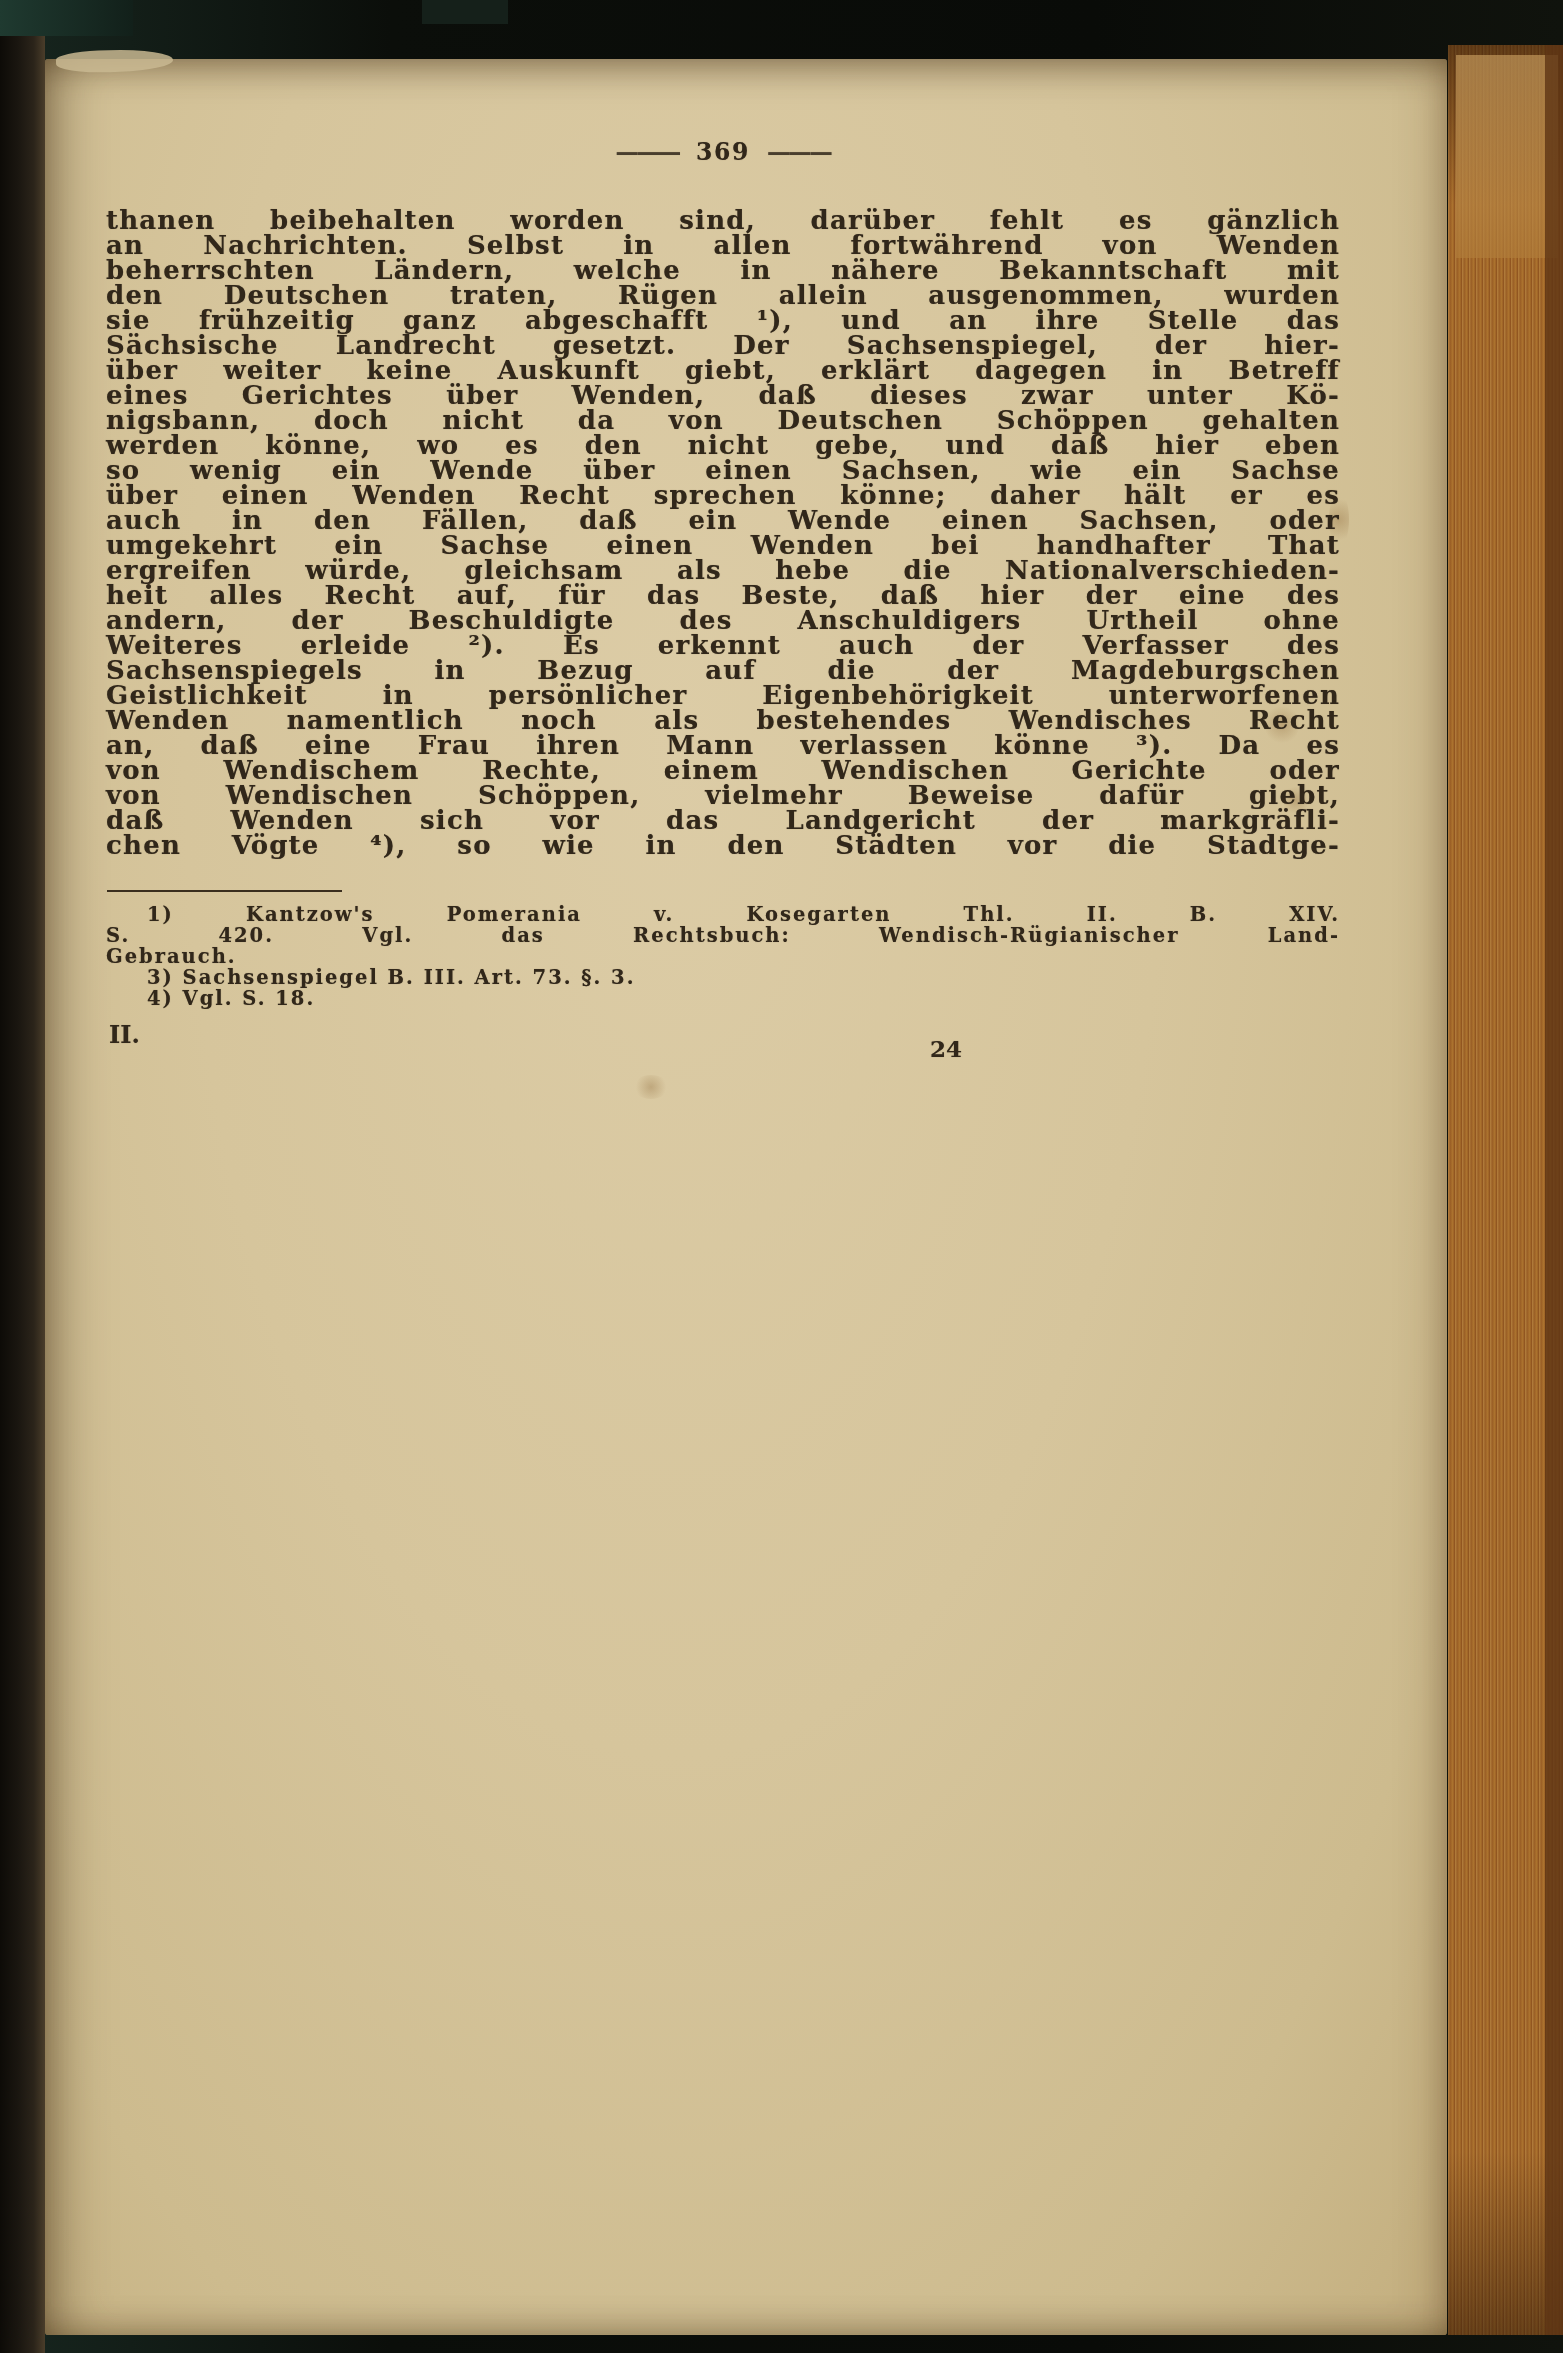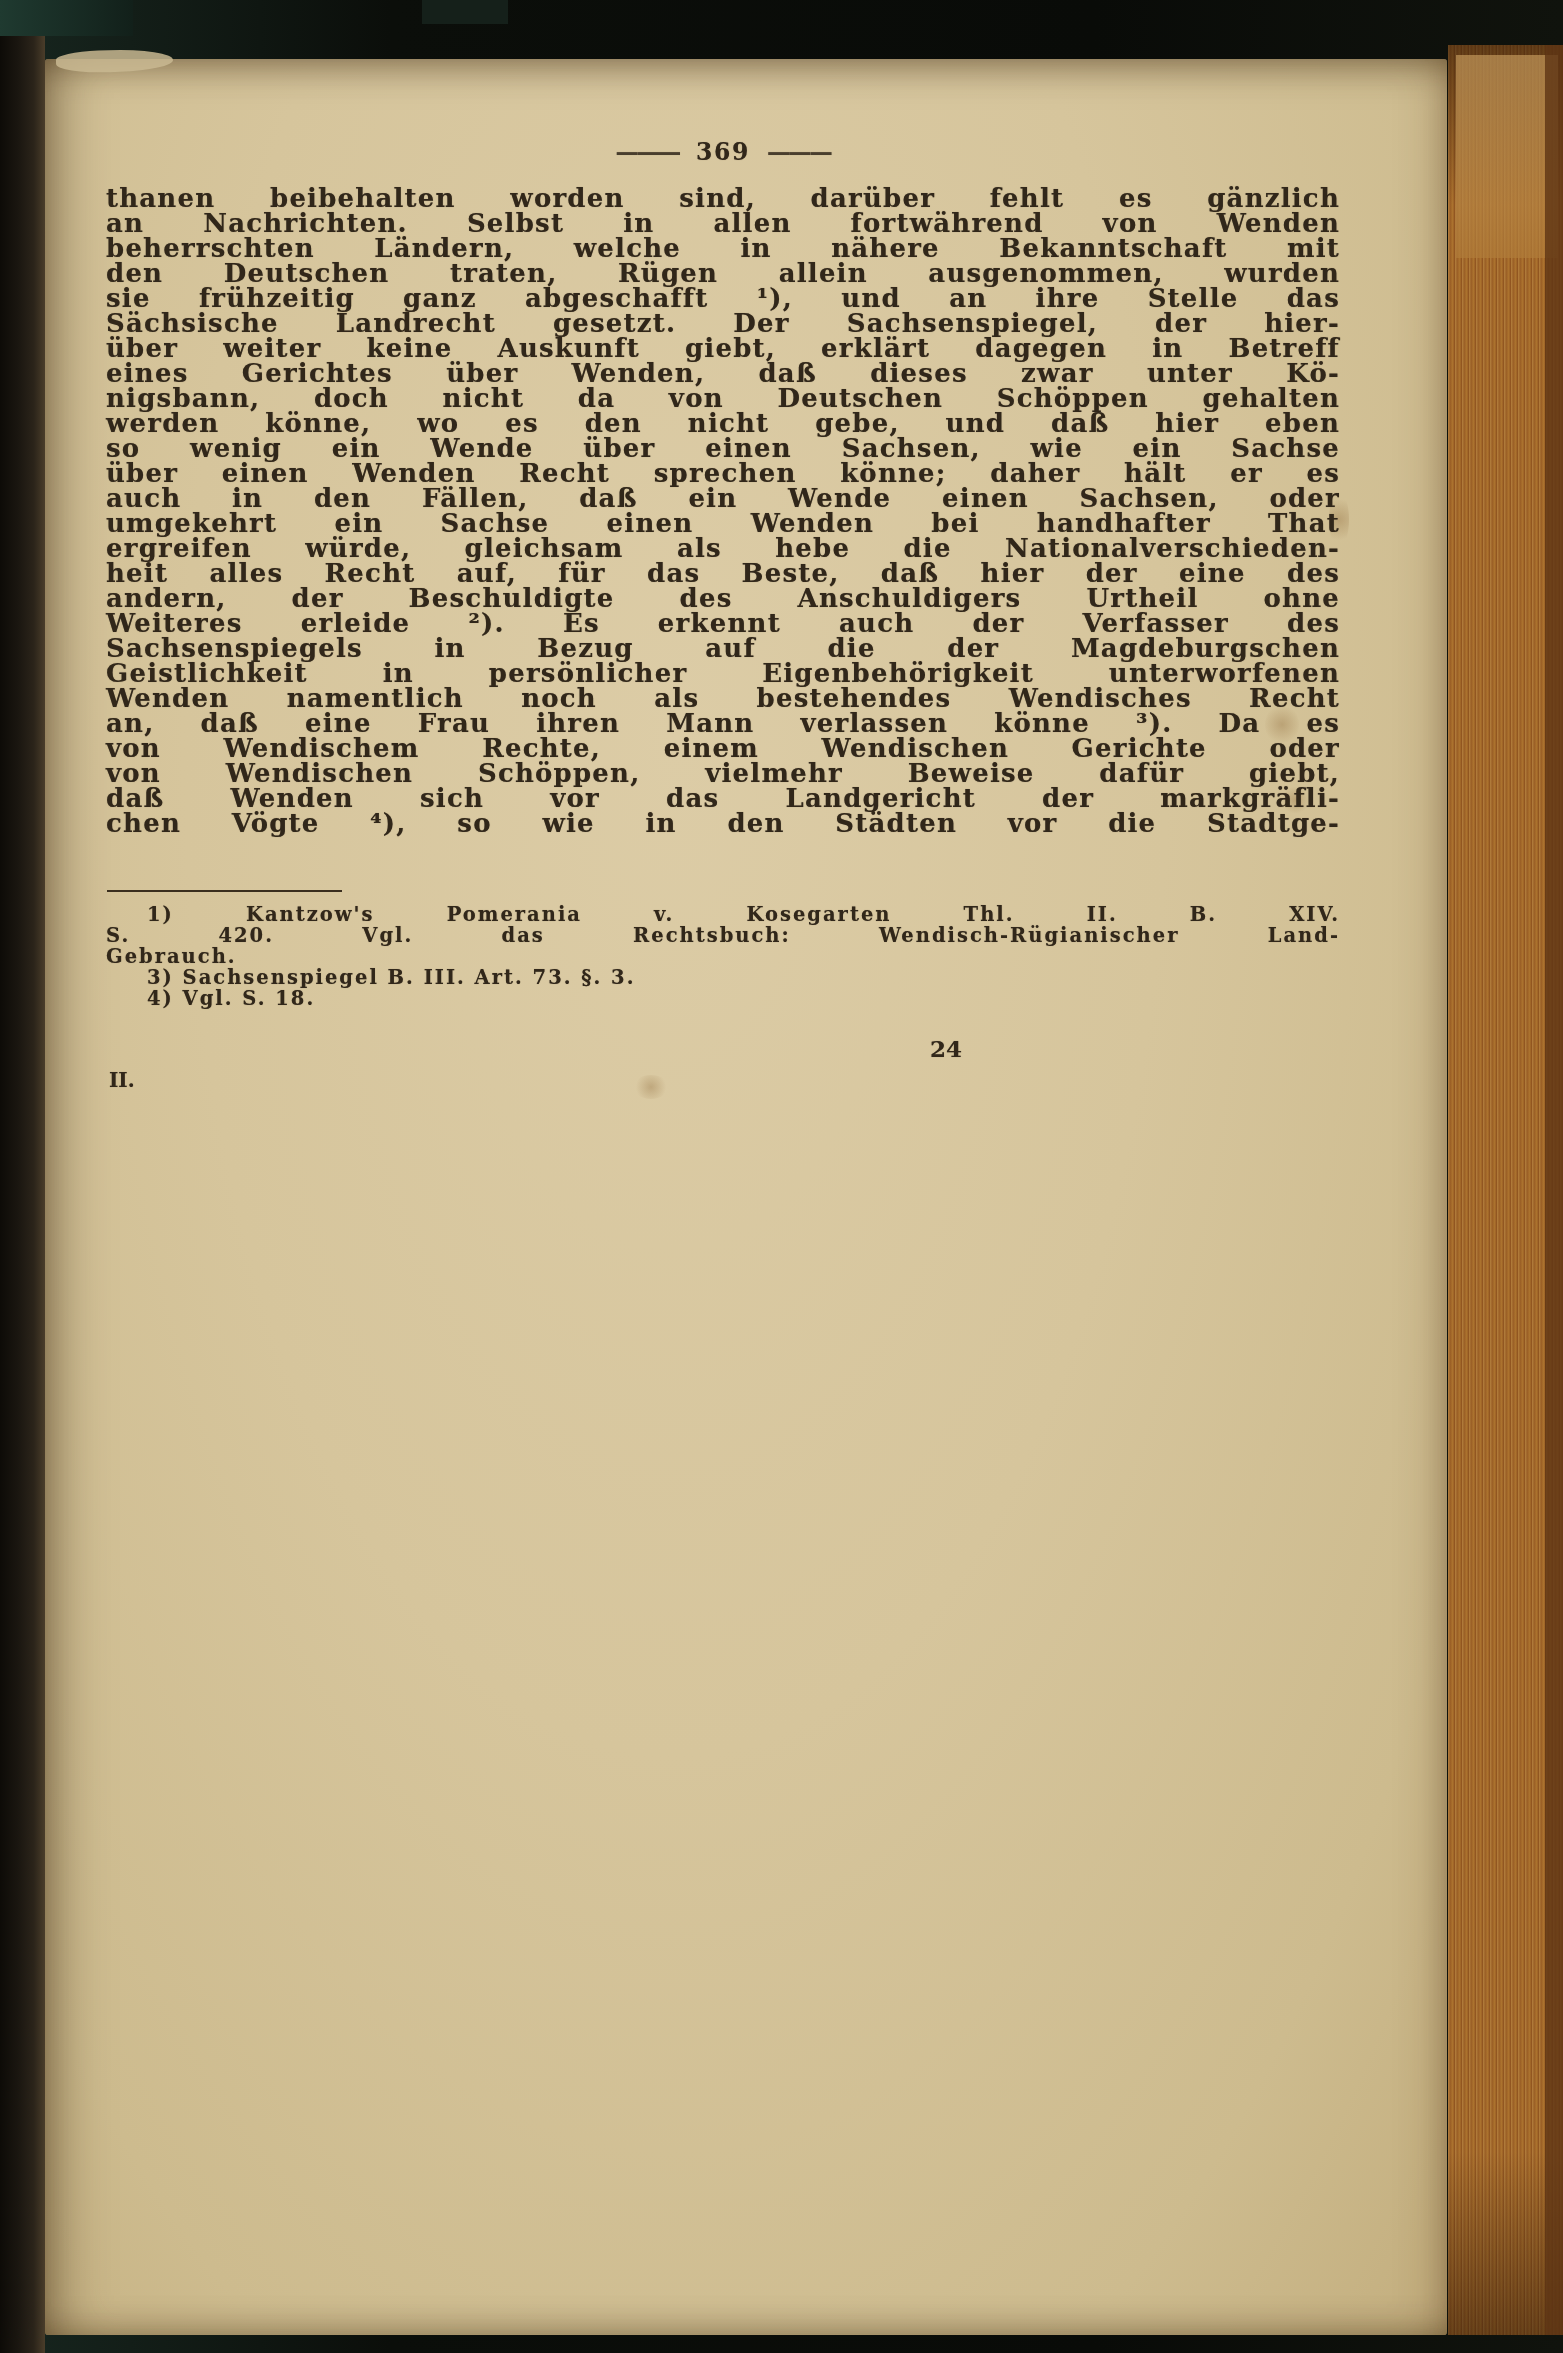--- a/index.html
+++ b/index.html
@@ -33,29 +33,29 @@
     background:radial-gradient(circle,rgba(130,90,40,.30),rgba(130,90,40,0) 70%);}
   .stain.s1{left:1265px;top:704px;width:34px;height:41px;}
   .stain.s2{left:1282px;top:786px;width:26.6px;height:28px;}
   .stain.s3{left:633px;top:1075px;width:36px;height:23.5px;}
   .stain.s4{left:1329px;top:492px;width:20.3px;height:55px;}
   
   .ink{color:var(--ink,#31271a);text-shadow:0 0 0.8px rgba(48,38,26,.45);}
   .folio{position:absolute;left:106px;top:138px;width:1234px;text-align:center;
     font-weight:bold;font-size:23.5px;line-height:28px;letter-spacing:1.6px;}
   .folio .rule{letter-spacing:-2.3px;opacity:.85;margin:0 17px;}
-  .main{position:absolute;left:106px;top:186px;width:1234px;}
+  .main{position:absolute;left:106px;top:208px;width:1234px;}
   .line{height:25px;font-weight:bold;font-size:26px;line-height:25px;letter-spacing:1.2px;
     text-align:justify;text-align-last:justify;}
   .fn-sep{position:absolute;left:107px;top:890px;width:235px;height:2.3px;background:#3a2e1e;}
   .footnotes{position:absolute;left:106px;top:904px;width:1234px;}
   .fn-line{font-weight:bold;font-size:19.5px;line-height:21px;letter-spacing:2px;}
   .fn-indent{padding-left:41px;}
   .fn-just{text-align:justify;text-align-last:justify;}
-  .sig-left{position:absolute;left:109px;top:1068px;font-weight:bold;font-size:20px;}
+  .sig-left{position:absolute;left:109px;top:1020px;font-weight:bold;font-size:24px;}
   .sig-right{position:absolute;left:930px;top:1035px;font-weight:bold;font-size:23px;}
 </style>
 </head>
 <body>
 
 <div class="canvas">
 
   <div class="left-edge"></div>
   <div class="page"></div>
   <div class="fore-edge"></div>

